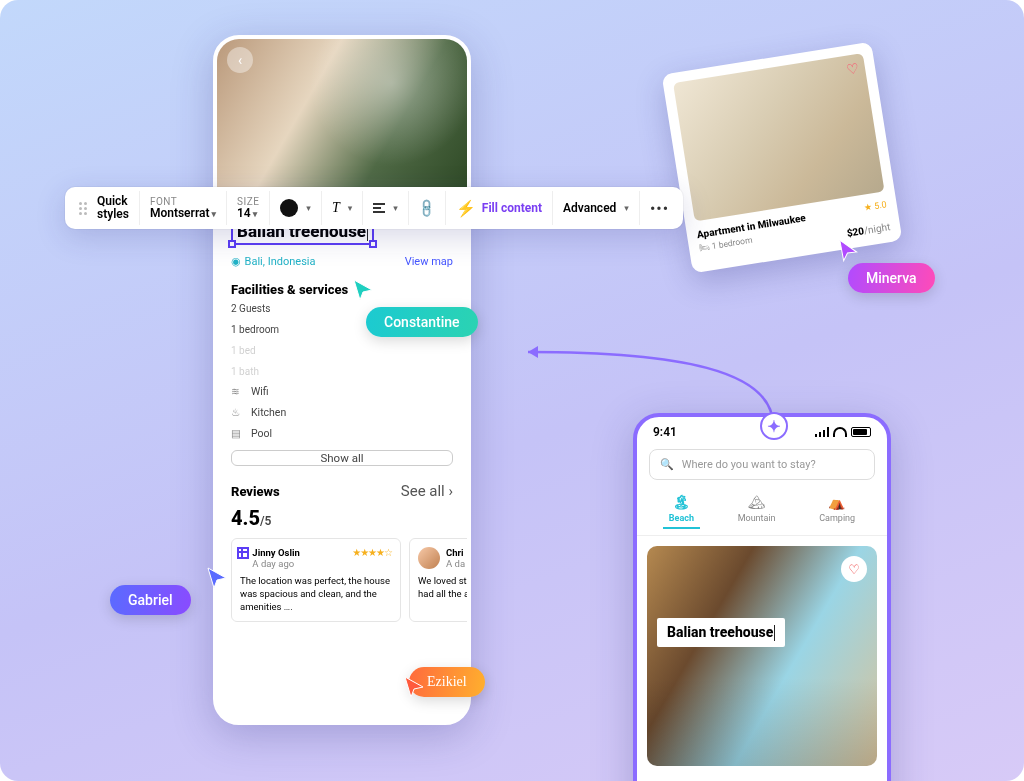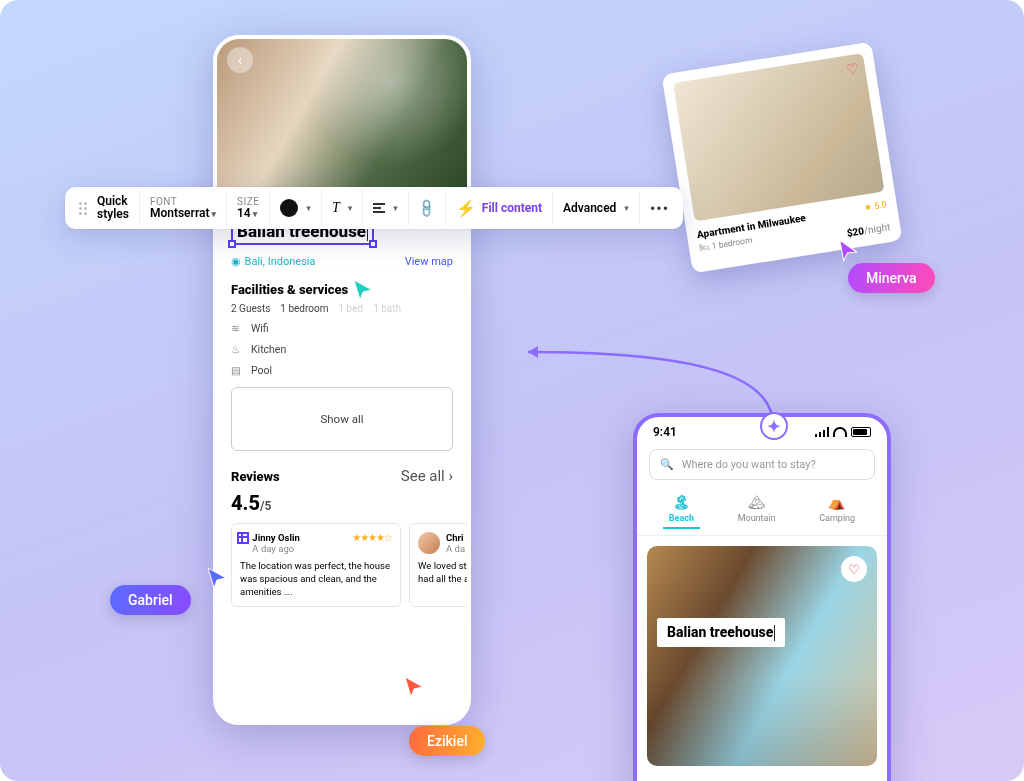--- a/index.html
+++ b/index.html
@@ -53,24 +53,24 @@
   .sel-box{position:relative;display:inline-block;border:2px solid #5b3df5;padding:2px 4px;}
   .sel-box .h{position:absolute;width:8px;height:8px;background:#fff;border:2px solid #5b3df5;}
   .sel-box .h.tl{left:-5px;top:-5px}.sel-box .h.tr{right:-5px;top:-5px}
   .sel-box .h.bl{left:-5px;bottom:-5px}.sel-box .h.br{right:-5px;bottom:-5px}
   .title-a{font-size:17px;font-weight:800;}
   .caret{display:inline-block;width:1px;height:16px;background:#222;vertical-align:middle;margin-left:1px;animation:none;}
   .loc-row{display:flex;align-items:center;justify-content:space-between;margin-top:10px;font-size:11px;}
   .loc{color:#22b2c6;display:flex;gap:4px;align-items:center;}
   .viewmap{color:#4556ff;}
   .section-h{font-weight:800;font-size:13px;margin-top:14px;}
-  .chips{display:flex;gap:10px;font-size:10px;color:#444;margin-top:6px;}
+  .chips{display:flex;gap:10px;font-size:10px;color:#444;margin-top:6px;flex-direction:column;}
   .amen{display:flex;gap:8px;align-items:center;font-size:10.5px;color:#444;margin-top:8px;}
   .amen .ic{width:12px;color:#888;}
-  .showall{margin-top:10px;border:1px solid #ccc;border-radius:6px;text-align:center;padding:24px;font-size:11.5px;color:#444;}
+  .showall{margin-top:10px;border:1px solid #ccc;border-radius:6px;text-align:center;padding:0;font-size:11.5px;color:#444;}
   .rev-row{display:flex;justify-content:space-between;align-items:center;margin-top:16px;}
   .seeall{font-size:15px;color:#555;}
   .score{font-size:20px;font-weight:800;margin-top:6px;}
   .score small{font-size:12px;font-weight:600;color:#444;}
   .rev-cards{display:flex;gap:8px;margin-top:8px;}
   .rev-card{border:1px solid #e5e5e5;border-radius:6px;padding:8px;font-size:9.5px;width:170px;flex-shrink:0;}
   .rev-head{display:flex;gap:6px;align-items:flex-end;}
   .avatar{width:22px;height:22px;border-radius:50%;background:linear-gradient(135deg,#f7c9a8,#c08050);}
   .stars{color:#f6b01e;letter-spacing:-1px;font-size:10px;}
   .rev-card.sel{overflow:visible;}
@@ -103,21 +103,21 @@
   .tb-dots{font-size:16px;letter-spacing:1px;color:#333;}
 
   
   .badge{
     position:absolute;padding:7px 18px;border-radius:999px;color:#fff;
     font-size:14px;font-weight:500;box-shadow:0 4px 14px rgba(0,0,0,.15);
     z-index:30;
   }
   .badge.constantine{left:366px;top:307px;background:linear-gradient(100deg,#1ccad1,#2bd3b2);}
   .badge.gabriel{left:110px;top:585px;background:linear-gradient(100deg,#5a6bff,#8a4bff);}
-  .badge.ezikiel{left:409px;top:726px;background:linear-gradient(100deg,#ff6a3d,#ffb02e);}
+  .badge.ezikiel{left:409px;top:667px;background:linear-gradient(100deg,#ff6a3d,#ffb02e);font-family:Liberation Serif, serif;}
   .badge.minerva{left:848px;top:263px;background:linear-gradient(100deg,#b14bff,#ff4bb8);}
 
   .cursor{position:absolute;width:0;height:0;z-index:31;}
   .cursor svg{position:absolute;left:0;top:0;}
   .cursor.teal{left:352px;top:278px;}
   .cursor.blue{left:206px;top:566px;}
   .cursor.orange{left:403px;top:675px;}
   .cursor.purple{left:838px;top:238px;transform:rotate(6deg);}
 
   
@@ -373,20 +373,21 @@
         </div>
       </div>
     </div>
   </div>
 
   <div class="cursor teal">
     <svg width="22" height="24">
         <path d="M2 2 L20 12 L11 14 L8 22 Z" fill="#1fcfc0" stroke="#fff" stroke-width="1"></path>
       </svg>
   </div>
+  <div class="badge constantine">Constantine</div>
 
   <div class="cursor blue">
     <svg width="22" height="24">
         <path d="M2 2 L20 12 L11 14 L8 22 Z" fill="#5a6bff" stroke="#fff" stroke-width="1"></path>
       </svg>
   </div>
   <div class="badge gabriel">Gabriel</div>
 
   <div class="cursor orange">
     <svg width="22" height="24">

